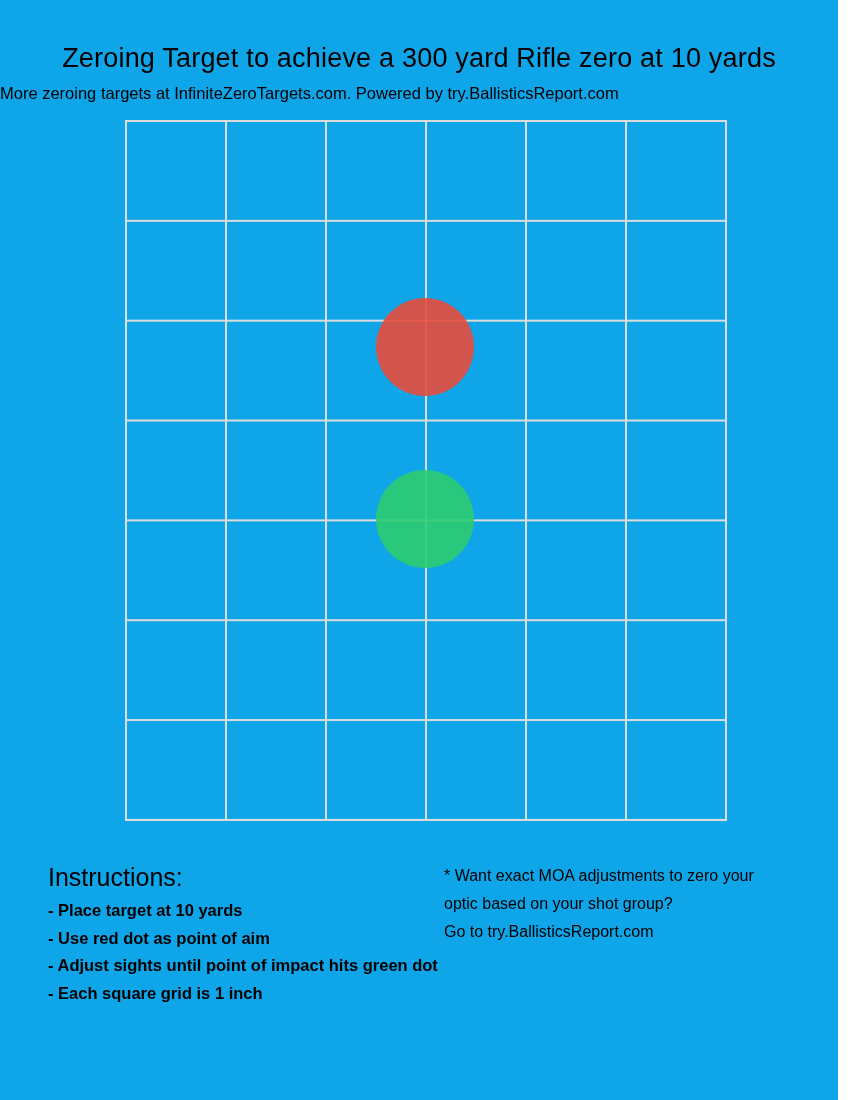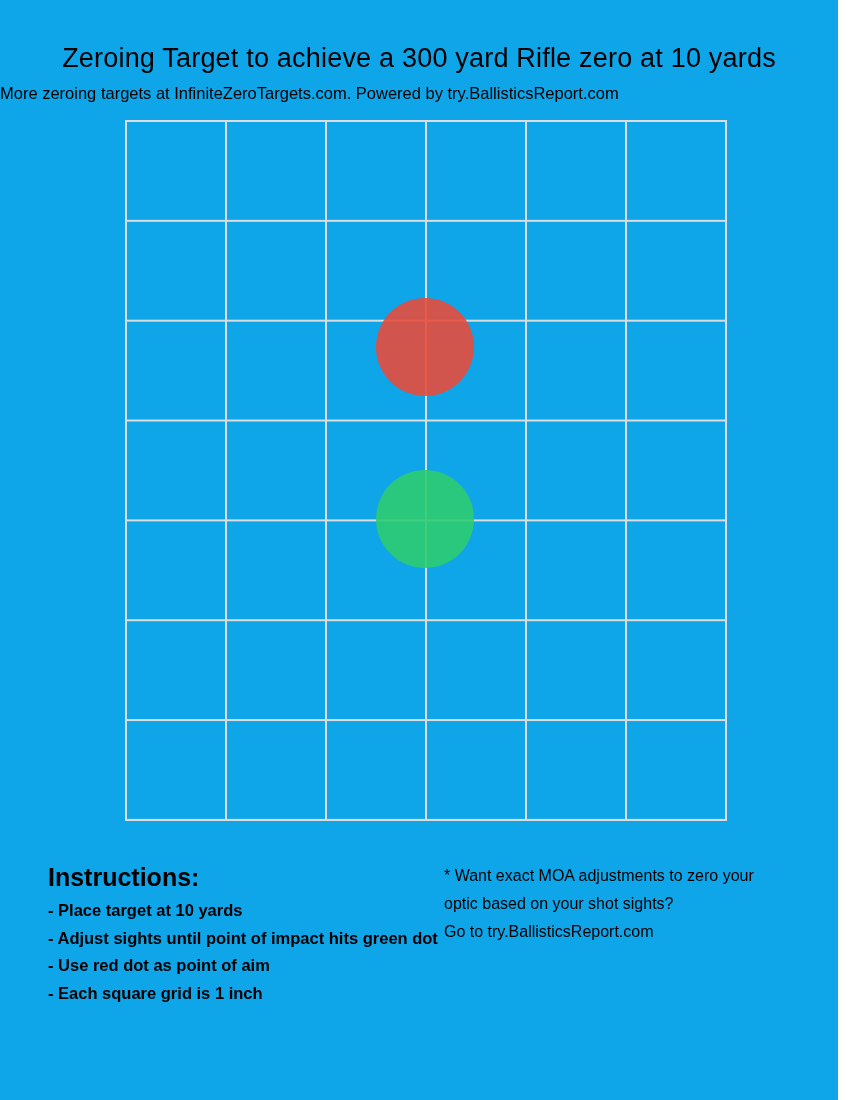--- a/index.html
+++ b/index.html
@@ -58,21 +58,21 @@
     opacity: 0.9;
   }
   .dot-aim    { left: 251px; top: 178px; }
   .dot-impact { left: 251px; top: 350px; }
 
   .instructions-heading {
     position: absolute;
     left: 48px;
     top: 863px;
     font-size: 25px;
-    font-weight: 700;
+    font-weight: 400;
   }
   .instructions-list {
     position: absolute;
     left: 48px;
     top: 897px;
     font-size: 16.5px;
     line-height: 27.5px;
     font-weight: 700;
   }
   .note {
@@ -100,24 +100,24 @@
 
   <div class="grid">
     <div class="dot dot-aim" style="background-color: rgb(231, 76, 60);"></div>
     <div class="dot dot-impact" style="background-color: rgb(46, 204, 113);"></div>
   </div>
 
   <div class="instructions-heading">Instructions:</div>
 
   <div class="instructions-list">
     <div>- Place target at 10 yards</div>
+    <div>- Use red dot as point of aim</div>
     <div>- Adjust sights until point of impact hits green dot</div>
-    <div>- Use red dot as point of aim</div>
     <div>- Each square grid is 1 inch</div>
   </div>
 
   <div class="note">
     <p>* Want exact MOA adjustments to zero your</p>
-    <p>optic based on your shot sights?</p>
+    <p>optic based on your shot group?</p>
     <p class="cta">Go to try.BallisticsReport.com</p>
   </div>
 
 </div>
 
 </body></html>

